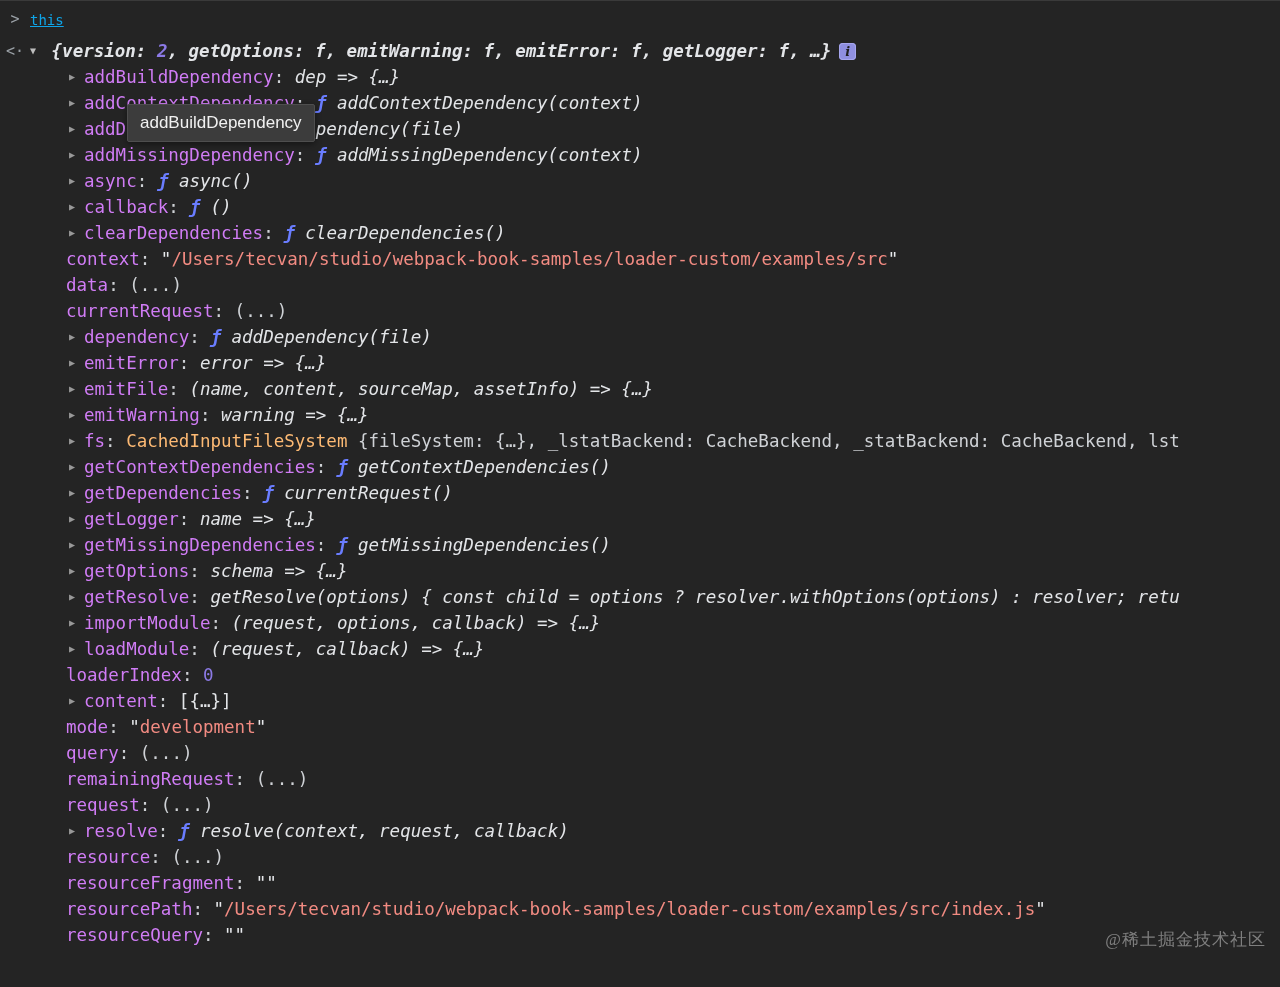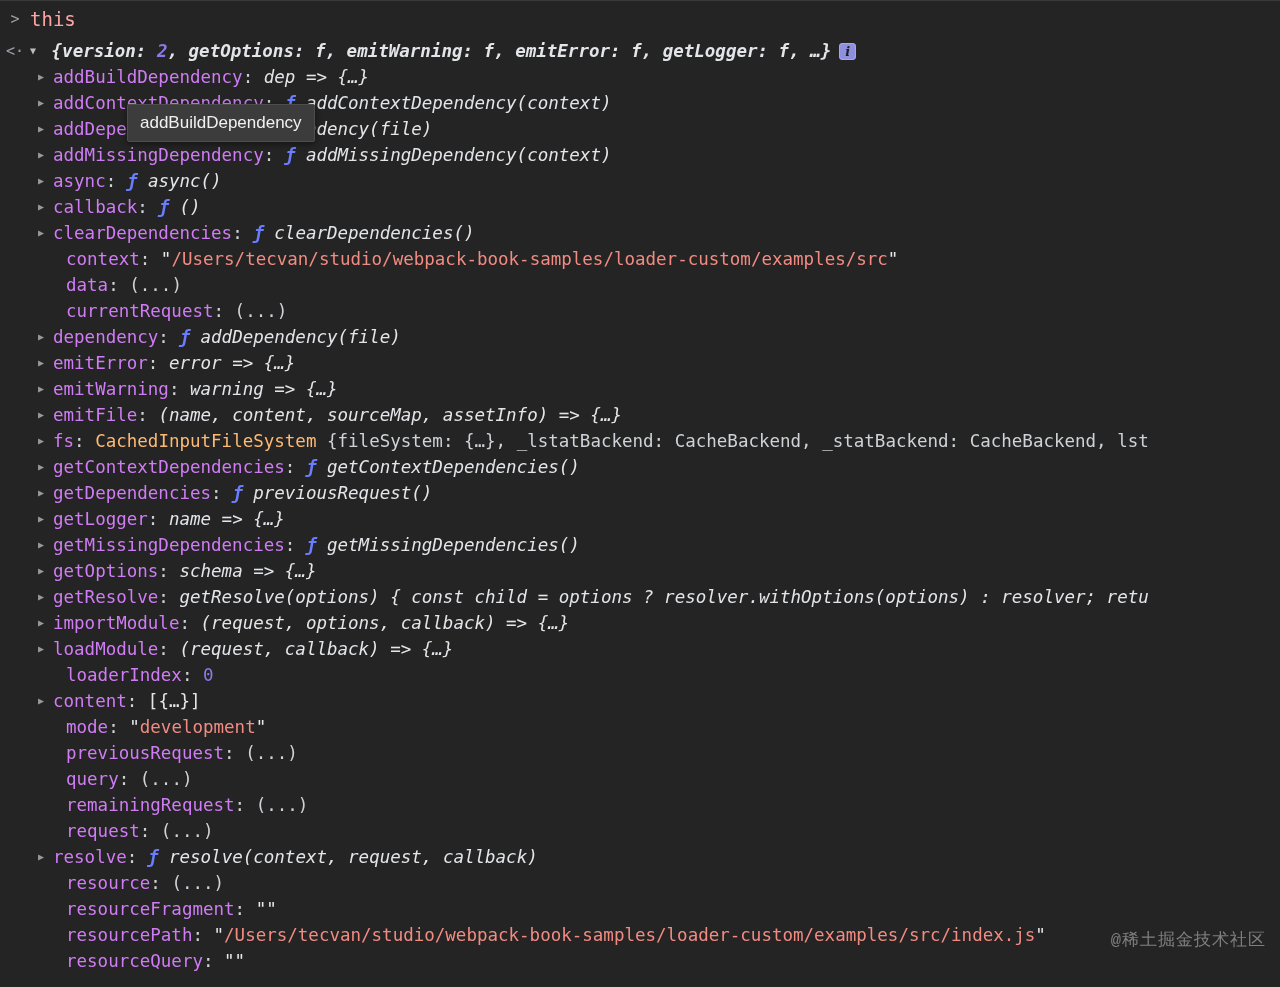--- a/index.html
+++ b/index.html
@@ -50,21 +50,21 @@
   .gutter.in { color: #9aa0a6; }
   .gutter.out { color: #9aa0a6; }
 
   
   .cmd-row {
     height: 34px;
     line-height: 34px;
     padding-left: 30px;
   }
   .cmd-row .gutter { line-height: 34px; }
-  .cmd-text { color: #fca5a5; font-size: 19px; }
+  .cmd-text { color: #0ea5e9; font-size: 14px; text-decoration: underline; }
 
   
   .result-row {
     height: 30px;
     line-height: 30px;
     padding-left: 30px;
   }
   .result-row .gutter { line-height: 30px; }
 
   
@@ -112,21 +112,21 @@
     line-height: 17px;
     text-align: center;
     vertical-align: middle;
     position: relative;
     top: -1px;
     margin-left: 8px;
     box-shadow: inset 0 0 0 1px #a6a6ee;
   }
 
   
-  .prop-row { padding-left: 53px; }
+  .prop-row { padding-left: 84px; }
   .prop-row .tri { margin-left: -15px; margin-right: 4px; }
   .prop-row.noarrow { padding-left: 66px; }
 
   
   .tooltip {
     position: absolute;
     left: 127px;
     top: 104px;
     height: 36px;
     line-height: 36px;
@@ -141,21 +141,21 @@
     box-shadow: 0 2px 6px rgba(0,0,0,0.45);
     z-index: 50;
   }
 
   
   .watermark {
     position: absolute;
     right: 14px;
     bottom: 36px;
     color: rgba(215,215,215,0.50);
-    font-family: Liberation Mono, monospace;
+    font-family: Liberation Serif, serif;
     font-size: 17px;
     letter-spacing: 1px;
     pointer-events: none;
     z-index: 40;
   }
 
   
   #rows { position: absolute; top: 64px; left: 0; width: 1280px; }
   #cmdline { position: absolute; top: 2px; left: 0; width: 1280px; }
   #resultline { position: absolute; top: 36px; left: 0; width: 1280px; }
@@ -188,35 +188,34 @@
       <div class="row prop-row"><span class="tri">▶</span><span class="prop">addDependency</span><span class="punc">:</span> <span class="fnmark">ƒ</span> <span class="sig">addDependency(file)</span></div>
       <div class="row prop-row"><span class="tri">▶</span><span class="prop">addMissingDependency</span><span class="punc">:</span> <span class="fnmark">ƒ</span> <span class="sig">addMissingDependency(context)</span></div>
       <div class="row prop-row"><span class="tri">▶</span><span class="prop">async</span><span class="punc">:</span> <span class="fnmark">ƒ</span> <span class="sig">async()</span></div>
       <div class="row prop-row"><span class="tri">▶</span><span class="prop">callback</span><span class="punc">:</span> <span class="fnmark">ƒ</span> <span class="sig">()</span></div>
       <div class="row prop-row"><span class="tri">▶</span><span class="prop">clearDependencies</span><span class="punc">:</span> <span class="fnmark">ƒ</span> <span class="sig">clearDependencies()</span></div>
       <div class="row prop-row noarrow"><span class="prop">context</span><span class="punc">:</span> <span class="quote">"</span><span class="str">/Users/tecvan/studio/webpack-book-samples/loader-custom/examples/src</span><span class="quote">"</span></div>
       <div class="row prop-row noarrow"><span class="prop">data</span><span class="punc">:</span> <span class="getter">(...)</span></div>
       <div class="row prop-row noarrow"><span class="prop">currentRequest</span><span class="punc">:</span> <span class="getter">(...)</span></div>
       <div class="row prop-row"><span class="tri">▶</span><span class="prop">dependency</span><span class="punc">:</span> <span class="fnmark">ƒ</span> <span class="sig">addDependency(file)</span></div>
       <div class="row prop-row"><span class="tri">▶</span><span class="prop">emitError</span><span class="punc">:</span> <span class="sig">error =&gt; {…}</span></div>
+      <div class="row prop-row"><span class="tri">▶</span><span class="prop">emitFile</span><span class="punc">:</span> <span class="sig">(name, content, sourceMap, assetInfo) =&gt; {…}</span></div>
       <div class="row prop-row"><span class="tri">▶</span><span class="prop">emitWarning</span><span class="punc">:</span> <span class="sig">warning =&gt; {…}</span></div>
-      <div class="row prop-row"><span class="tri">▶</span><span class="prop">emitFile</span><span class="punc">:</span> <span class="sig">(name, content, sourceMap, assetInfo) =&gt; {…}</span></div>
       <div class="row prop-row"><span class="tri">▶</span><span class="prop">fs</span><span class="punc">:</span> <span class="ctor">CachedInputFileSystem</span> <span class="preview">{fileSystem: {…}, _lstatBackend: CacheBackend, _statBackend: CacheBackend, lst</span></div>
       <div class="row prop-row"><span class="tri">▶</span><span class="prop">getContextDependencies</span><span class="punc">:</span> <span class="fnmark">ƒ</span> <span class="sig">getContextDependencies()</span></div>
-      <div class="row prop-row"><span class="tri">▶</span><span class="prop">getDependencies</span><span class="punc">:</span> <span class="fnmark">ƒ</span> <span class="sig">previousRequest()</span></div>
+      <div class="row prop-row"><span class="tri">▶</span><span class="prop">getDependencies</span><span class="punc">:</span> <span class="fnmark">ƒ</span> <span class="sig">currentRequest()</span></div>
       <div class="row prop-row"><span class="tri">▶</span><span class="prop">getLogger</span><span class="punc">:</span> <span class="sig">name =&gt; {…}</span></div>
       <div class="row prop-row"><span class="tri">▶</span><span class="prop">getMissingDependencies</span><span class="punc">:</span> <span class="fnmark">ƒ</span> <span class="sig">getMissingDependencies()</span></div>
       <div class="row prop-row"><span class="tri">▶</span><span class="prop">getOptions</span><span class="punc">:</span> <span class="sig">schema =&gt; {…}</span></div>
       <div class="row prop-row"><span class="tri">▶</span><span class="prop">getResolve</span><span class="punc">:</span> <span class="sig">getResolve(options) { const child = options ? resolver.withOptions(options) : resolver; retu</span></div>
       <div class="row prop-row"><span class="tri">▶</span><span class="prop">importModule</span><span class="punc">:</span> <span class="sig">(request, options, callback) =&gt; {…}</span></div>
       <div class="row prop-row"><span class="tri">▶</span><span class="prop">loadModule</span><span class="punc">:</span> <span class="sig">(request, callback) =&gt; {…}</span></div>
       <div class="row prop-row noarrow"><span class="prop">loaderIndex</span><span class="punc">:</span> <span class="num">0</span></div>
       <div class="row prop-row"><span class="tri">▶</span><span class="prop">content</span><span class="punc">:</span> <span class="plain">[{…}]</span></div>
       <div class="row prop-row noarrow"><span class="prop">mode</span><span class="punc">:</span> <span class="quote">"</span><span class="str">development</span><span class="quote">"</span></div>
-      <div class="row prop-row noarrow"><span class="prop">previousRequest</span><span class="punc">:</span> <span class="getter">(...)</span></div>
       <div class="row prop-row noarrow"><span class="prop">query</span><span class="punc">:</span> <span class="getter">(...)</span></div>
       <div class="row prop-row noarrow"><span class="prop">remainingRequest</span><span class="punc">:</span> <span class="getter">(...)</span></div>
       <div class="row prop-row noarrow"><span class="prop">request</span><span class="punc">:</span> <span class="getter">(...)</span></div>
       <div class="row prop-row"><span class="tri">▶</span><span class="prop">resolve</span><span class="punc">:</span> <span class="fnmark">ƒ</span> <span class="sig">resolve(context, request, callback)</span></div>
       <div class="row prop-row noarrow"><span class="prop">resource</span><span class="punc">:</span> <span class="getter">(...)</span></div>
       <div class="row prop-row noarrow"><span class="prop">resourceFragment</span><span class="punc">:</span> <span class="quote">"</span><span class="str"></span><span class="quote">"</span></div>
       <div class="row prop-row noarrow"><span class="prop">resourcePath</span><span class="punc">:</span> <span class="quote">"</span><span class="str">/Users/tecvan/studio/webpack-book-samples/loader-custom/examples/src/index.js</span><span class="quote">"</span></div>
       <div class="row prop-row noarrow"><span class="prop">resourceQuery</span><span class="punc">:</span> <span class="quote">"</span><span class="str"></span><span class="quote">"</span></div>
     </div>
 

